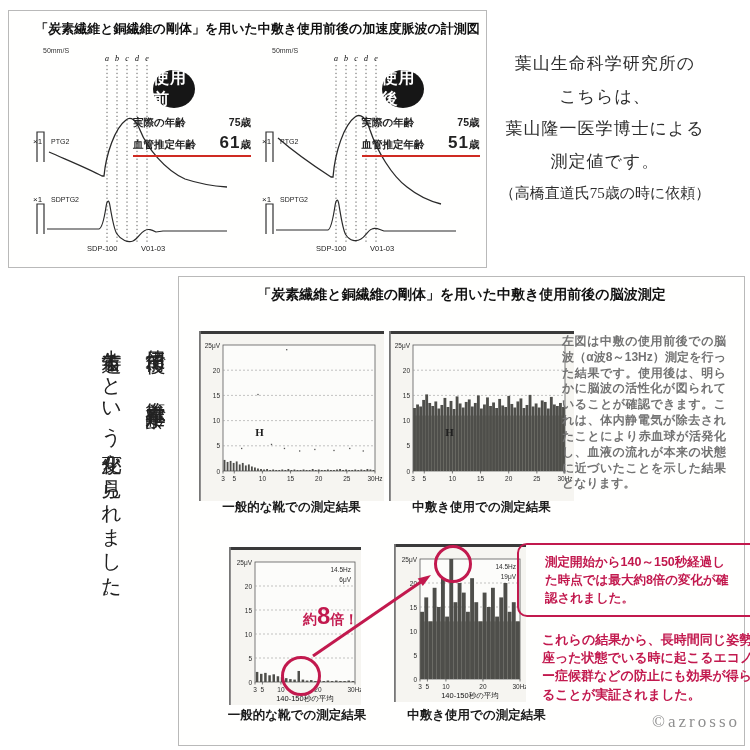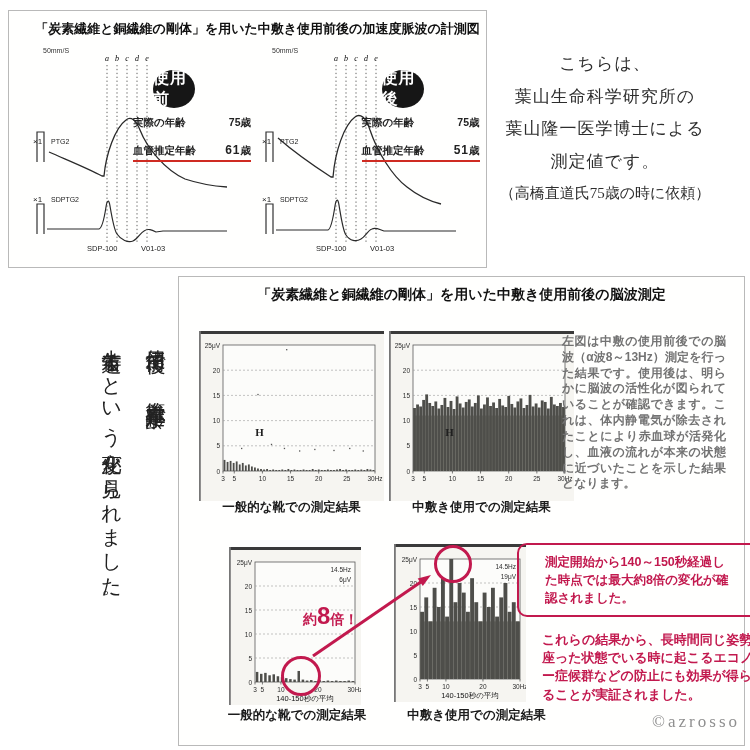--- a/index.html
+++ b/index.html
@@ -11,23 +11,23 @@
                border:1px solid #b9b9b9;background:#fffffe;padding-left:20px;}
   .pulse-title{margin-top:9px;text-align:center;font-size:13px;font-weight:bold;color:#111;}
   .pulse-charts{display:flex;margin-top:2px;}
   .pulse-chart{position:relative;width:50%;height:216px;}
   .pulse-chart svg{position:absolute;left:0;top:0;}
   .pulse-badge{position:absolute;left:124px;top:30px;width:42px;height:38px;border-radius:50%;
                background:#161616;color:#fff;font-size:16px;font-weight:bold;
                display:flex;align-items:center;justify-content:center;letter-spacing:1px;}
   .pulse-ages{position:absolute;left:104px;top:76px;width:118px;font-size:10.5px;font-weight:bold;color:#222;}
   .age-row1{display:flex;justify-content:space-between;}
-  .age-row2{display:flex;align-items:baseline;justify-content:space-between;margin-top:13px;
+  .age-row2{display:flex;align-items:baseline;justify-content:space-between;margin-top:3px;
             border-bottom:2.5px solid var(--underline,#cf2b22);padding-bottom:2px;text-align:center;}
-  .age-big{font-size:12px;font-weight:bold;letter-spacing:1px;}
+  .age-big{font-size:17px;font-weight:bold;letter-spacing:1px;}
 
   
   .credit-note{position:absolute;left:462px;top:48px;width:286px;text-align:center;
                font-family:"Liberation Serif",serif;font-size:17px;line-height:1.92;color:#2d2d2d;
                letter-spacing:1px;}
   .credit-note .small{font-size:15px;letter-spacing:0;}
 
   
   .vertical-note{position:absolute;left:82px;top:334px;height:402px;
                  writing-mode:vertical-rl;font-family:"Liberation Serif",serif;
@@ -145,22 +145,22 @@
             <span>血管推定年齢</span>
             <span><span class="age-big">51</span><span>歳</span></span>
           </div>
         </div>
       </div>
 
     </div>
   </div>
 
   <div class="credit-note">
+    <div>葉山生命科学研究所の</div>
     <div>こちらは、</div>
-    <div>葉山生命科学研究所の</div>
     <div>葉山隆一医学博士による</div>
     <div>測定値です。</div>
     <div class="small">（高橋直道氏75歳の時に依頼）</div>
   </div>
 
   <div class="vertical-note">
     <div class="vcol">使用前後で、血管推定年齢が</div>
     <div class="vcol">十年若返るという変化が見られました。</div>
   </div>
 

